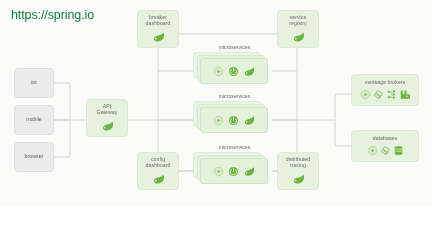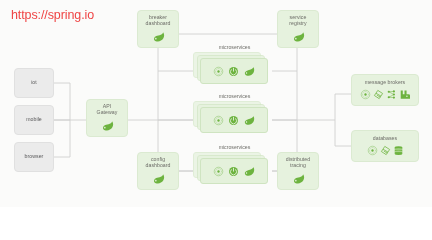--- a/index.html
+++ b/index.html
@@ -15,21 +15,21 @@
     width: 432px;
     height: 207px;
     background: #fbfbfa;
     overflow: hidden;
   }
   #page-title {
     position: absolute;
     left: 11px;
     top: 8px;
     font-size: 12.5px;
-    color: #ef4444;
+    color: #15803d;
     letter-spacing: -0.1px;
     font-family: "Liberation Sans", sans-serif;
     white-space: nowrap;
     text-align: center;
   }
 
   
   #wires {
     position: absolute;
     left: 0; top: 0;

